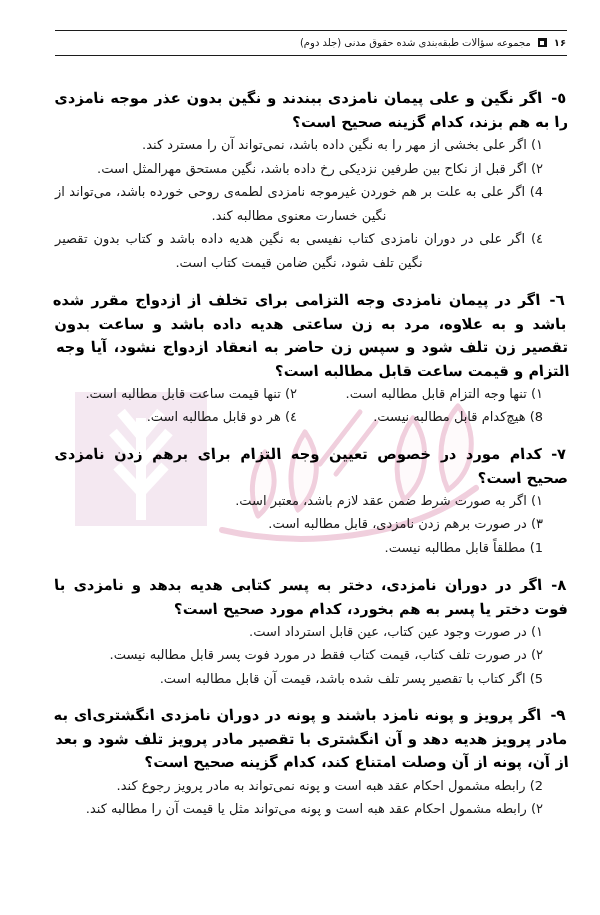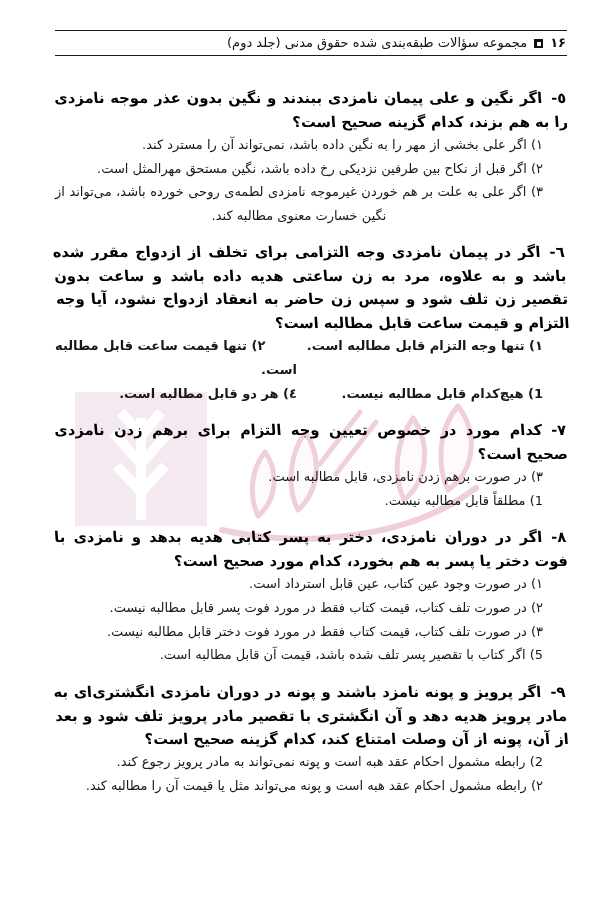--- a/index.html
+++ b/index.html
@@ -8,21 +8,21 @@
     font-family:"DejaVu Sans", sans-serif;color:#151515;
   }
   .page{position:relative;width:600px;height:915px;overflow:hidden;background:#fff;}
 
   
   .page-header{
     position:absolute;top:30px;left:55px;right:33px;
     border-top:1.7px solid #1c1c1c;border-bottom:1.5px solid #1c1c1c;
     padding:4px 1px 5px;
   }
-  .header-line{direction:rtl;text-align:right;font-size:13px;line-height:15px;color:#111;}
+  .header-line{direction:rtl;text-align:right;font-size:10px;line-height:15px;color:#111;}
   .pnum{font-weight:bold;letter-spacing:.5px;}
   .sq{display:inline-block;width:9px;height:9px;background:#111;position:relative;margin:0 7px -1px 7px;}
   .sq::after{content:"";position:absolute;left:2.5px;top:2.5px;right:2.5px;bottom:2.5px;background:#fff;}
 
   
   .watermark{position:absolute;left:70px;top:392px;width:410px;height:158px;opacity:.55;z-index:0;pointer-events:none;}
   .wm-logo{position:absolute;left:5px;top:0;}
   .wm-script{position:absolute;left:140px;top:2px;}
 
   
@@ -37,21 +37,21 @@
     transform:skewX(4deg);
   }
   .qnum{margin-left:9px;}
   .options{margin:0 24px 0 0;}
   .opt{
     margin:0;font-size:13px;line-height:23.6px;
     text-align:justify;text-align-last:right;color:#181818;
   }
   .opt.center-last{text-align-last:center;}
   .options.two-col{display:grid;grid-template-columns:246px 1fr;}
-  .options.two-col .opt{text-align:left;text-align-last:right;font-weight:bold;}
+  .options.two-col .opt{text-align:left;text-align-last:right;}
 </style>
 </head>
 <body>
 
 <div class="page">
 
   <header class="page-header">
     <div class="header-line">
       <span class="pnum">۱۶</span><span class="sq"></span><span class="htitle">مجموعه سؤالات طبقه‌بندی شده حقوق مدنی (جلد دوم)</span>
     </div>
@@ -83,48 +83,49 @@
     </svg>
   </div>
 
   <main class="content">
 
     <section class="question">
       <p class="stem"><span class="qnum">٥-</span><span>اگر نگین و علی پیمان نامزدی ببندند و نگین بدون عذر موجه نامزدی را به هم بزند، کدام گزینه صحیح است؟</span></p>
       <div class="options">
         <p class="opt">۱) اگر علی بخشی از مهر را به نگین داده باشد، نمی‌تواند آن را مسترد کند.</p>
         <p class="opt">۲) اگر قبل از نکاح بین طرفین نزدیکی رخ داده باشد، نگین مستحق مهرالمثل است.</p>
-        <p class="opt center-last">۳) اگر علی به علت بر هم خوردن غیرموجه نامزدی لطمه‌ی روحی خورده باشد، می‌تواند از نگین خسارت معنوی مطالبه کند.</p>
+        <p class="opt center-last">4) اگر علی به علت بر هم خوردن غیرموجه نامزدی لطمه‌ی روحی خورده باشد، می‌تواند از نگین خسارت معنوی مطالبه کند.</p>
+        <p class="opt center-last">٤) اگر علی در دوران نامزدی کتاب نفیسی به نگین هدیه داده باشد و کتاب بدون تقصیر نگین تلف شود، نگین ضامن قیمت کتاب است.</p>
       </div>
     </section>
 
     <section class="question">
       <p class="stem"><span class="qnum">٦-</span><span>اگر در پیمان نامزدی وجه التزامی برای تخلف از ازدواج مقرر شده باشد و به علاوه، مرد به زن ساعتی هدیه داده باشد و ساعت بدون تقصیر زن تلف شود و سپس زن حاضر به انعقاد ازدواج نشود، آیا وجه التزام و قیمت ساعت قابل مطالبه است؟</span></p>
       <div class="options two-col">
         <p class="opt">۱) تنها وجه التزام قابل مطالبه است.</p>
         <p class="opt">۲) تنها قیمت ساعت قابل مطالبه است.</p>
-        <p class="opt">1) هیچ‌کدام قابل مطالبه نیست.</p>
+        <p class="opt">8) هیچ‌کدام قابل مطالبه نیست.</p>
         <p class="opt">٤) هر دو قابل مطالبه است.</p>
       </div>
     </section>
 
     <section class="question">
       <p class="stem"><span class="qnum">۷-</span><span>کدام مورد در خصوص تعیین وجه التزام برای برهم زدن نامزدی صحیح است؟</span></p>
       <div class="options">
+        <p class="opt">۱) اگر به صورت شرط ضمن عقد لازم باشد، معتبر است.</p>
         <p class="opt">۳) در صورت برهم زدن نامزدی، قابل مطالبه است.</p>
         <p class="opt">1) مطلقاً قابل مطالبه نیست.</p>
       </div>
     </section>
 
     <section class="question">
       <p class="stem"><span class="qnum">۸-</span><span>اگر در دوران نامزدی، دختر به پسر کتابی هدیه بدهد و نامزدی با فوت دختر یا پسر به هم بخورد، کدام مورد صحیح است؟</span></p>
       <div class="options">
         <p class="opt">۱) در صورت وجود عین کتاب، عین قابل استرداد است.</p>
         <p class="opt">۲) در صورت تلف کتاب، قیمت کتاب فقط در مورد فوت پسر قابل مطالبه نیست.</p>
-        <p class="opt">۳) در صورت تلف کتاب، قیمت کتاب فقط در مورد فوت دختر قابل مطالبه نیست.</p>
         <p class="opt">5) اگر کتاب با تقصیر پسر تلف شده باشد، قیمت آن قابل مطالبه است.</p>
       </div>
     </section>
 
     <section class="question">
       <p class="stem"><span class="qnum">۹-</span><span>اگر پرویز و پونه نامزد باشند و پونه در دوران نامزدی انگشتری‌ای به مادر پرویز هدیه دهد و آن انگشتری با تقصیر مادر پرویز تلف شود و بعد از آن، پونه از آن وصلت امتناع کند، کدام گزینه صحیح است؟</span></p>
       <div class="options">
         <p class="opt">2) رابطه مشمول احکام عقد هبه است و پونه نمی‌تواند به مادر پرویز رجوع کند.</p>
         <p class="opt">۲) رابطه مشمول احکام عقد هبه است و پونه می‌تواند مثل یا قیمت آن را مطالبه کند.</p>
 

